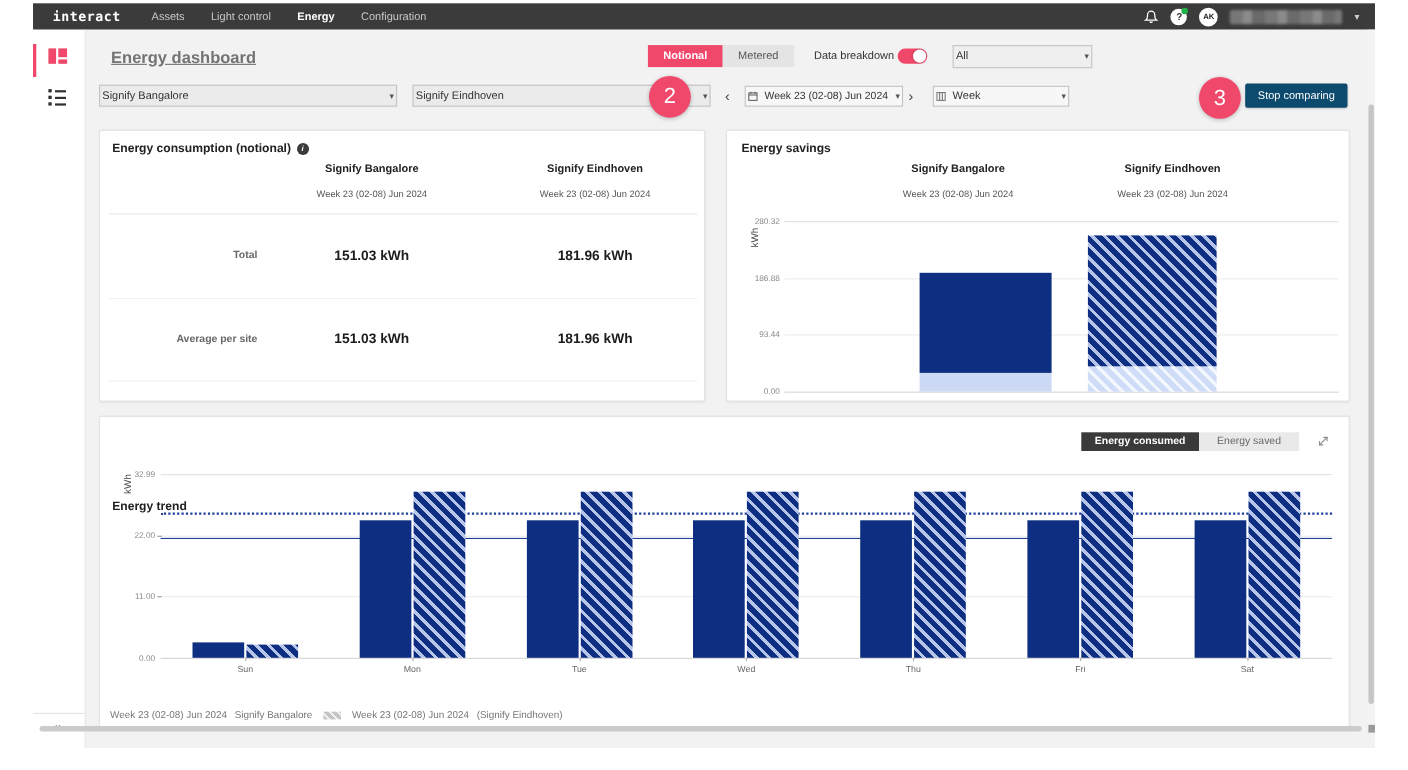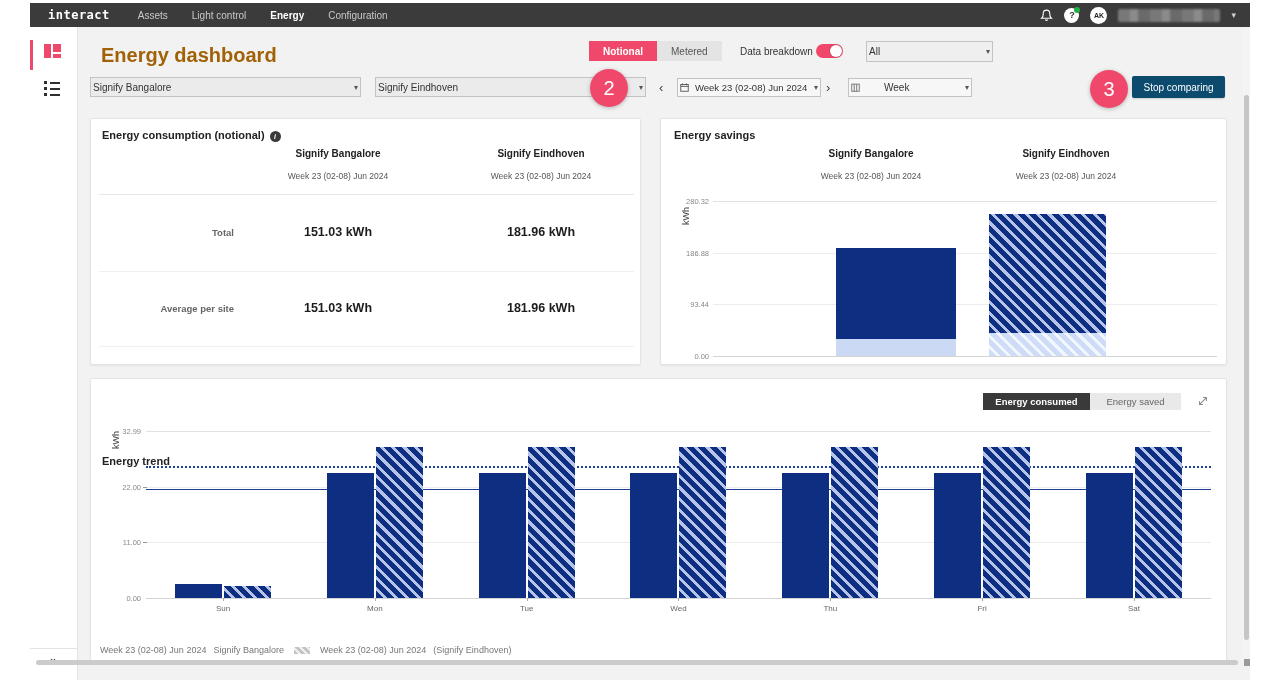--- a/index.html
+++ b/index.html
@@ -39,21 +39,21 @@
   .list-icon { top:54px; display:flex; flex-direction:column; gap:3px; }
   .list-icon span { display:flex; gap:3px; align-items:center; }
   .list-icon span::before { content:""; width:3px; height:3px; background:#2f2f2f; }
   .list-icon span::after { content:""; width:10px; height:2px; background:#2f2f2f; }
   .side-divider { position:absolute; left:0; top:621px; width:47px; height:1px; background:#e3e3e3; }
   .side-collapse { position:absolute; left:20px; top:626px; font-size:13px; color:#333; cursor:pointer; }
 
   
   .main-bg { position:absolute; left:78px; top:27px; width:1172px; height:653px; background:#f2f2f2; }
 
-  .page-title { position:absolute; left:101px; top:44px; font-size:20px; font-weight:bold; color:#a16207; }
+  .page-title { position:absolute; left:101px; top:44px; font-size:15px; font-weight:bold; color:#737373;text-decoration:underline; }
 
   .seg { position:absolute; top:41px; height:20px; display:flex; font-size:10px; }
   .seg-btn { display:flex; align-items:center; justify-content:center; padding:0 14px; cursor:pointer; }
   .seg-on { background:#f0486b; color:#fff; font-weight:bold; }
   .seg-off { background:#e4e4e4; color:#555; }
 
   .breakdown-label { position:absolute; left:740px; top:46px; font-size:10px; color:#333; }
   .toggle { position:absolute; left:816px; top:44px; width:27px; height:14px; border-radius:8px;
             background:#f0486b; cursor:pointer; }
   .toggle-knob { position:absolute; right:1px; top:1px; width:12px; height:12px; border-radius:50%;
@@ -208,21 +208,21 @@
           <line x1="1" y1="4.5" x2="11" y2="4.5"></line>
         <line x1="3.5" y1="0.5" x2="3.5" y2="3"></line>
           <line x1="8.5" y1="0.5" x2="8.5" y2="3"></line>
       </svg>
     </span>
     <span style="font-size:9.5px;">Week 23 (02-08) Jun 2024</span>
     <span class="caret">▾</span>
   </div>
   <span class="chev" style="left:826px; top:81px;">›</span>
 
-  <div class="dropdown dd-light" style="left:848px; top:78px; width:124px; height:19px;gap:18px;">
+  <div class="dropdown dd-light" style="left:848px; top:78px; width:124px; height:19px;">
     <span class="dd-icon">
       <svg width="9" height="9" viewBox="0 0 12 12" fill="none" stroke="#777" stroke-width="1.3">
         <rect x="1" y="1.5" width="10" height="9.5"></rect>
           <line x1="4.3" y1="1.5" x2="4.3" y2="11"></line>
           <line x1="7.6" y1="1.5" x2="7.6" y2="11"></line>
       </svg>
     </span>
     <span>Week</span>
     <span class="caret">▾</span>
   </div>

